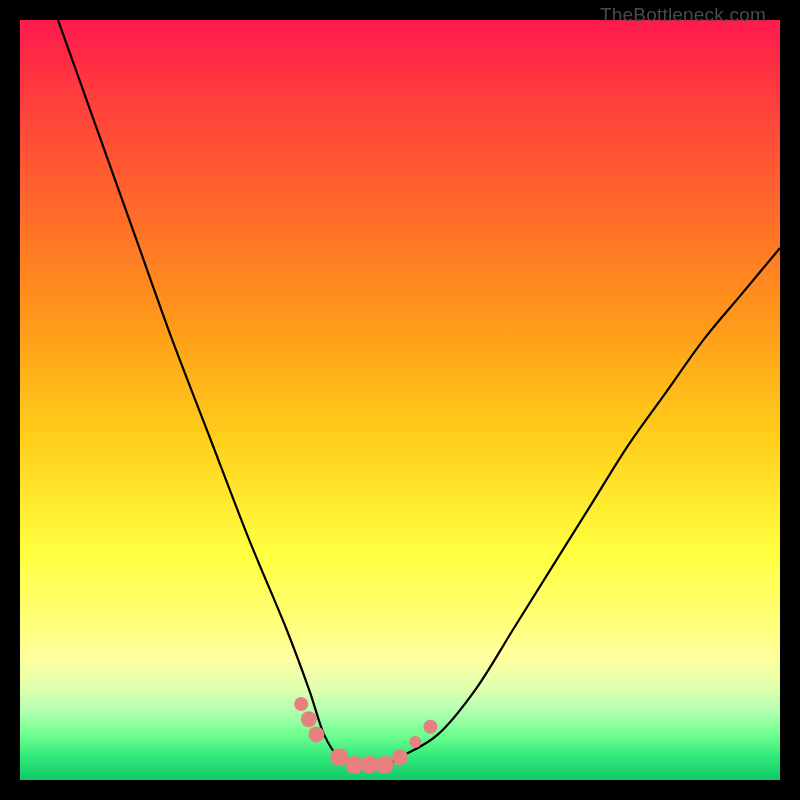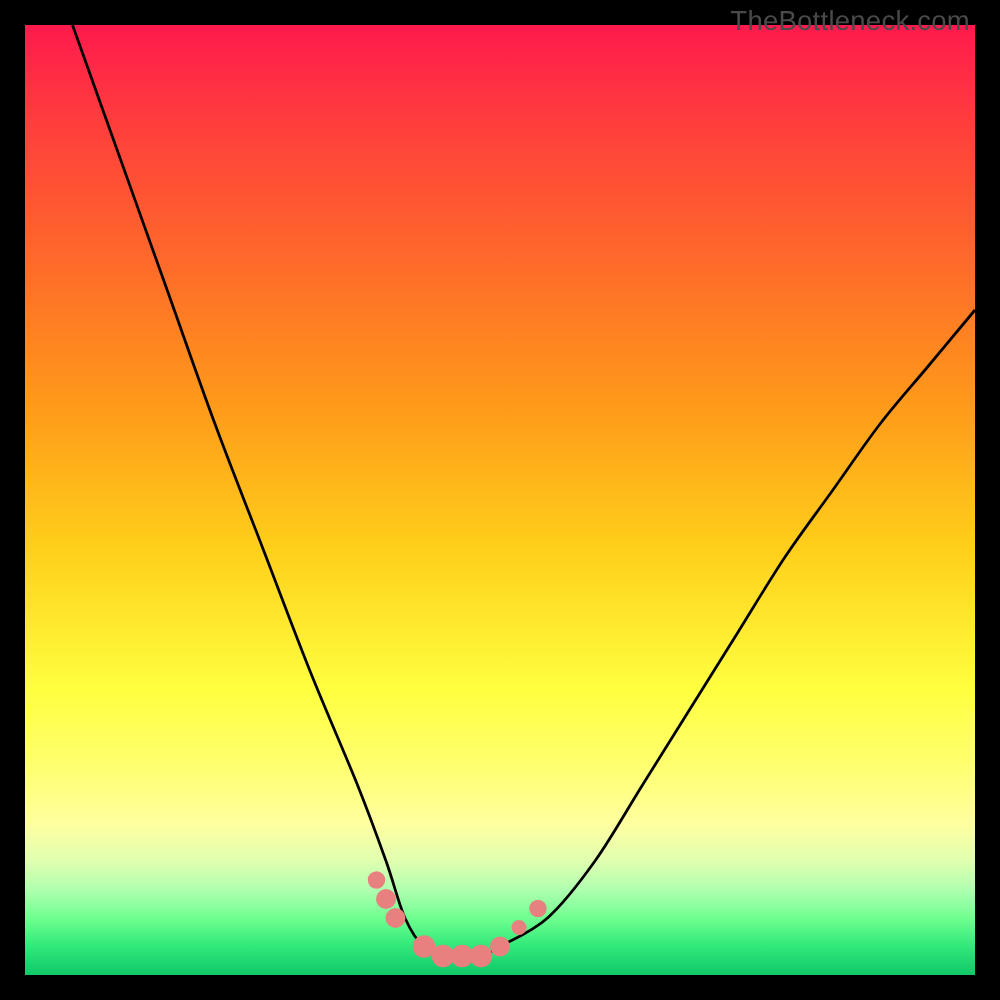--- a/index.html
+++ b/index.html
@@ -29,23 +29,23 @@
       #e0ffb0 88%,
       #b0ffb0 91%,
       #70ff90 94%,
       #30e87a 97%,
       #10c868 100%
     );
   }
   .watermark {
     position: absolute;
     top: 4px;
-    right: 24px;
+    right: 34px;
     color: #4a4a4a;
-    font-size: 22px;
+    font-size: 19px;
     font-weight: 500;
     letter-spacing: 0.2px;
     z-index: 10;
   }
   svg.curve {
     position: absolute;
     left: 20px;
     top: 20px;
     width: 760px;
     height: 760px;

